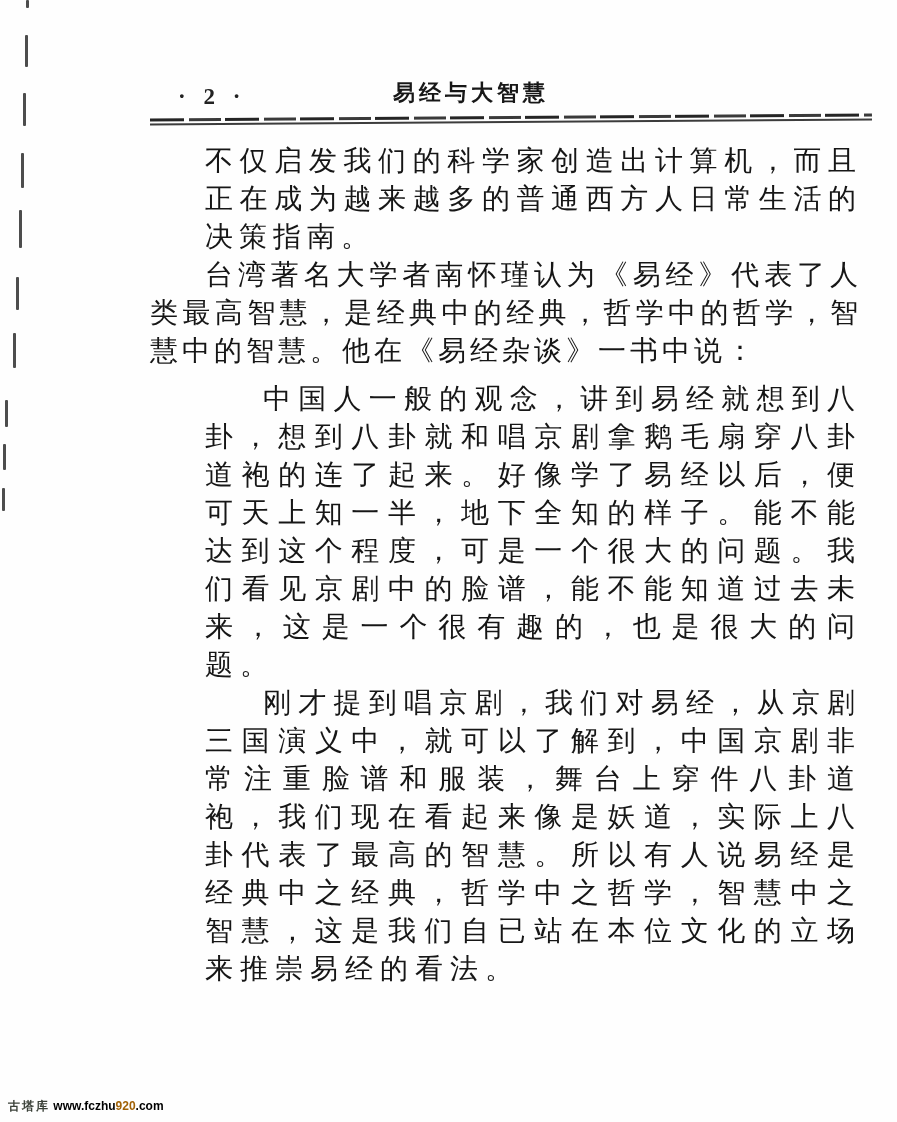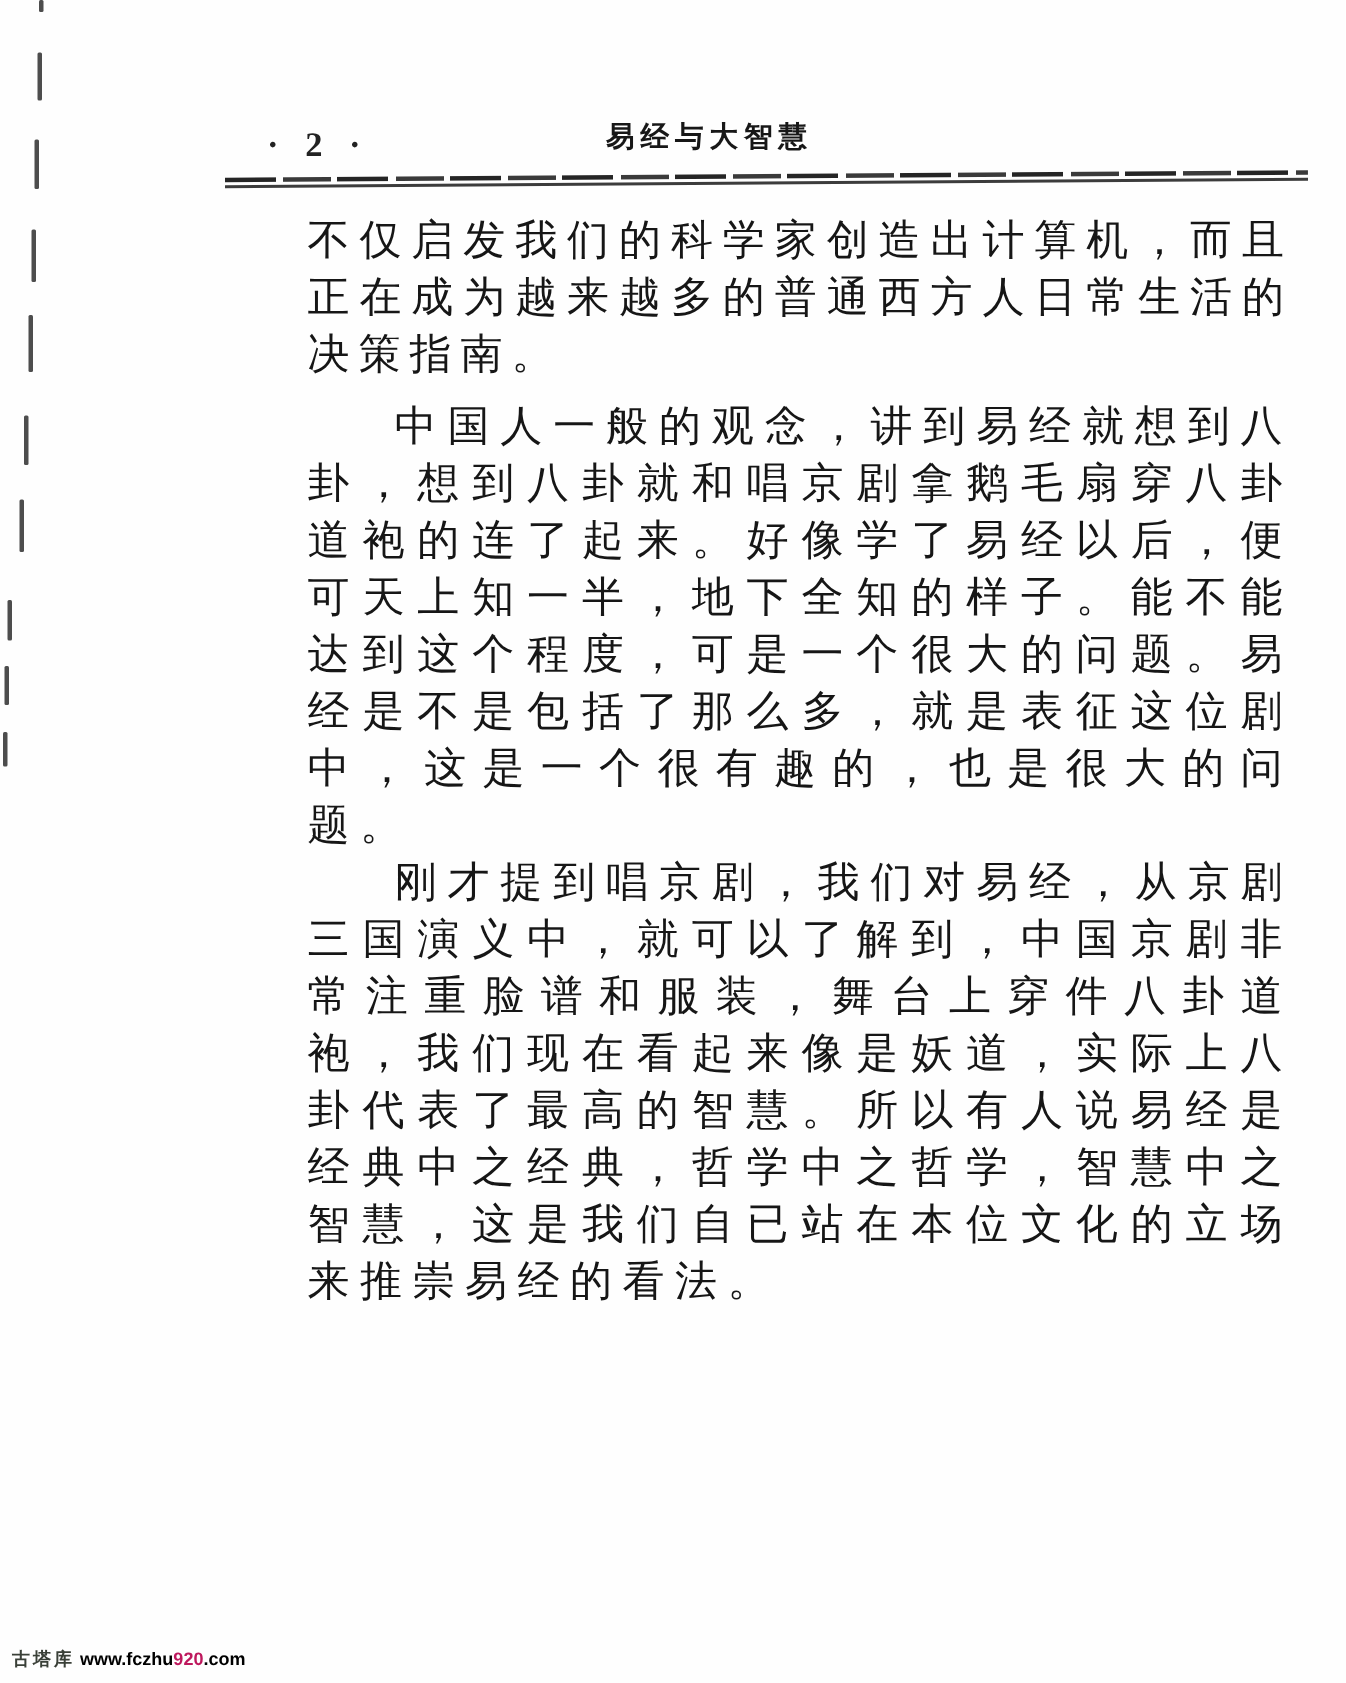--- a/index.html
+++ b/index.html
@@ -29,23 +29,23 @@
     left: 178px;
     top: 84px;
     font-size: 23px;
     letter-spacing: 6px;
     font-weight: bold;
     color: #222;
     white-space: nowrap;
   }
   .running-title {
     position: absolute;
-    left: 404px;
+    left: 393px;
     top: 78px;
-    font-size: 19px;
+    font-size: 22px;
     letter-spacing: 4px;
     font-weight: bold;
     color: #171717;
     white-space: nowrap;
   }
   .header-rule {
     position: absolute;
     left: 150px;
     top: 116px;
     width: 722px;
@@ -100,21 +100,21 @@
     position: absolute;
     left: 8px;
     bottom: 7px;
     font-family: "Liberation Sans", "DejaVu Sans", sans-serif;
     font-size: 12px;
     font-weight: bold;
     white-space: nowrap;
   }
   .wm-label   { color: #3a4038; letter-spacing: 2px; }
   .wm-green   { color: #000000; }
-  .wm-red     { color: #be185d; }
+  .wm-red     { color: #a16207; }
 </style>
 </head>
 <body>
 
 <div class="page">
 
   <div>
     <div class="margin-dash" style="left:26px; top:0px;   height:8px;"></div>
     <div class="margin-dash" style="left:25px; top:35px;  height:32px;"></div>
     <div class="margin-dash" style="left:23px; top:93px;  height:33px;"></div>
@@ -131,21 +131,22 @@
     <span class="page-num">· 2 ·</span>
     <span class="running-title">易经与大智慧</span>
     <div class="header-rule">
       <div class="rule-dashes"></div>
       <div class="rule-line"></div>
     </div>
   </header>
 
   <main class="text-area">
     <p class="para cont">不仅启发我们的科学家创造出计算机，而且正在成为越来越多的普通西方人日常生活的决策指南。</p>
-    <p class="para quote first-quote">中国人一般的观念，讲到易经就想到八卦，想到八卦就和唱京剧拿鹅毛扇穿八卦道袍的连了起来。好像学了易经以后，便可天上知一半，地下全知的样子。能不能达到这个程度，可是一个很大的问题。易经是不是包括了那么多，就是表征这位剧中，这是一个很有趣的，也是很大的问题。</p>
+    <p class="para body-p">台湾著名大学者南怀瑾认为《易经》代表了人类最高智慧，是经典中的经典，哲学中的哲学，智慧中的智慧。他在《易经杂谈》一书中说：</p>
+    <p class="para quote first-quote">中国人一般的观念，讲到易经就想到八卦，想到八卦就和唱京剧拿鹅毛扇穿八卦道袍的连了起来。好像学了易经以后，便可天上知一半，地下全知的样子。能不能达到这个程度，可是一个很大的问题。我们看见京剧中的脸谱，能不能知道过去未来，这是一个很有趣的，也是很大的问题。</p>
     <p class="para quote">刚才提到唱京剧，我们对易经，从京剧三国演义中，就可以了解到，中国京剧非常注重脸谱和服装，舞台上穿件八卦道袍，我们现在看起来像是妖道，实际上八卦代表了最高的智慧。所以有人说易经是经典中之经典，哲学中之哲学，智慧中之智慧，这是我们自已站在本位文化的立场来推崇易经的看法。</p>
   </main>
 
   <div class="watermark">
     <span class="wm-label">古塔库</span>
     <span> </span>
     <span class="wm-green">www.fczhu</span><span class="wm-red">920</span><span class="wm-green">.com</span>
   </div>
 
 </div>

